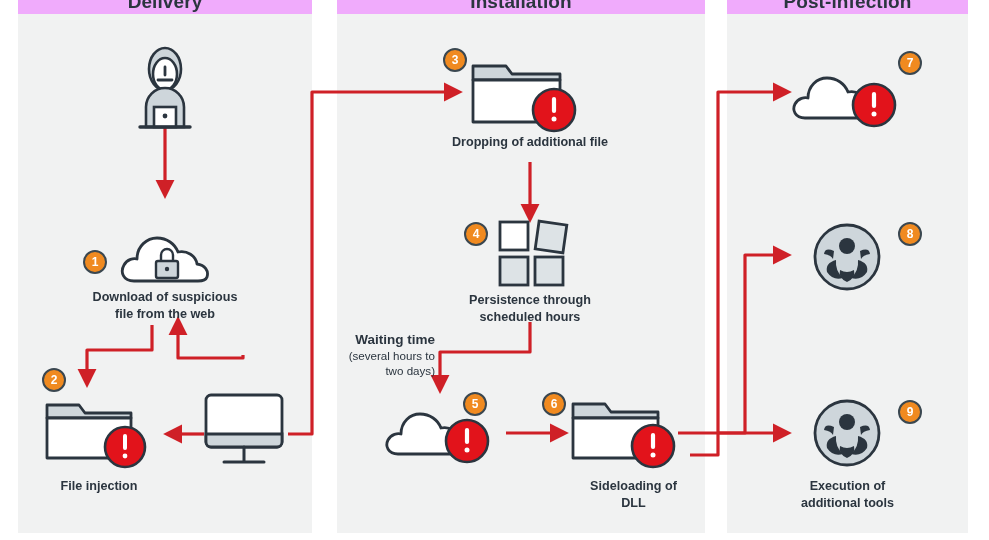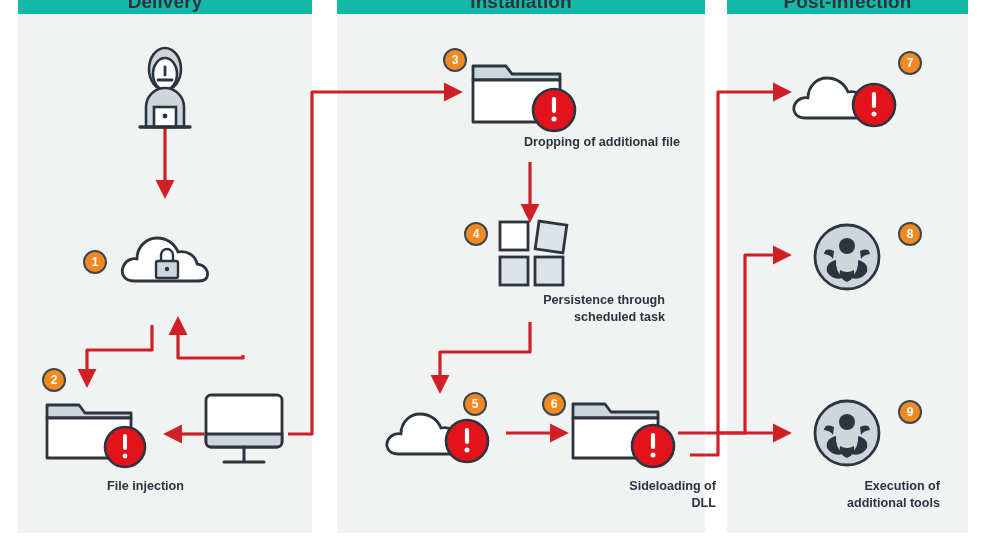--- a/index.html
+++ b/index.html
@@ -1,27 +1,27 @@
 <!DOCTYPE html>
 <html><head>
 <meta charset="utf-8">
 <style>
   html,body{margin:0;padding:0;background:#ffffff;}
   body{width:989px;height:540px;position:relative;overflow:hidden;
        font-family:"Liberation Sans","DejaVu Sans",sans-serif;color:#26323c;}
   #stage{position:absolute;left:0;top:0;width:989px;height:540px;}
 
   .col{position:absolute;background:#f1f2f2;}
-  .col-head{position:absolute;background:#14b8a6;}
+  .col-head{position:absolute;background:#f0abfc;}
   .col-title{position:absolute;width:100%;text-align:center;
              font-size:19px;font-weight:700;color:#2b353f;letter-spacing:.1px;
              top:-9px;}
 
   .node{position:absolute;}
-  .caption{position:absolute;text-align:right;font-size:12.6px;font-weight:700;
+  .caption{position:absolute;text-align:center;font-size:12.6px;font-weight:700;
            line-height:17px;color:#2b353f;}
   .badge{position:absolute;width:24px;height:24px;border-radius:50%;
          background:#f08a20;border:2px solid #3a4750;box-sizing:border-box;
          color:#ffffff;font-size:12px;font-weight:700;line-height:20px;
          text-align:center;}
   .wait{position:absolute;text-align:right;}
   .wait b{display:block;font-size:13.5px;font-weight:700;color:#2b353f;line-height:17px;}
   .wait span{display:block;font-size:11.6px;font-weight:400;color:#2b353f;line-height:15px;}
   svg{display:block;overflow:visible;}
   #wires{position:absolute;left:0;top:0;width:989px;height:540px;pointer-events:none;}
@@ -92,20 +92,24 @@
 
   <div class="node" style="left:118px;top:218px;">
     <svg width="95" height="70" viewBox="0 0 95 70">
       <path d="M16,63 C5,63 2,54 6,47 C9,41 16,40 19,41 C19,28 29,20 39,20 C49,20 57,26 60,34 C69,32 78,38 79,46 C87,47 91,53 89,59 C88,62 84,63 80,63 z" fill="#ffffff" stroke="#2b353f" stroke-width="2.8" stroke-linejoin="round"></path>
       <rect x="38" y="43" width="22" height="17" rx="2" fill="#ced6db" stroke="#2b353f" stroke-width="2.4"></rect>
       <path d="M43,43 L43,37 a6,6 0 0 1 12,0 L55,43" fill="none" stroke="#2b353f" stroke-width="2.4"></path>
       <circle cx="49" cy="51" r="2.2" fill="#2b353f"></circle>
     </svg>
   </div>
   <div class="badge" style="left:83px;top:250px;">1</div>
+  <div class="caption" style="left:35px;top:289px;width:260px;">
+    <span>Download of suspicious</span><br>
+    <span>file from the web</span>
+  </div>
 
   <div class="node" style="left:44px;top:395px;">
     <svg width="110" height="72" viewBox="0 0 110 72">
       <path d="M3,10 L35,10 L41,18 L87,18 L87,23 L3,23 z" fill="#ced6db" stroke="#2b353f" stroke-width="2.8" stroke-linejoin="round"></path>
       <path d="M3,23 L87,23 L87,63 L3,63 z" fill="#ffffff" stroke="#2b353f" stroke-width="2.8" stroke-linejoin="round"></path>
       <circle cx="81" cy="52" r="20" fill="#e2131b" stroke="#2b353f" stroke-width="2.6"></circle>
       <path d="M81,41 L81,53" stroke="#ffffff" stroke-width="4" stroke-linecap="round"></path>
       <circle cx="81" cy="61" r="2.4" fill="#ffffff"></circle>
     </svg>
   </div>
@@ -140,23 +144,28 @@
     <svg width="70" height="72" viewBox="0 0 70 72">
       <rect x="3" y="6" width="28" height="28" fill="#ffffff" stroke="#2b353f" stroke-width="2.8"></rect>
       <rect x="40" y="7" width="28" height="28" fill="#dde3e6" stroke="#2b353f" stroke-width="2.8" transform="rotate(8 54 21)"></rect>
       <rect x="3" y="41" width="28" height="28" fill="#dde3e6" stroke="#2b353f" stroke-width="2.8"></rect>
       <rect x="38" y="41" width="28" height="28" fill="#dde3e6" stroke="#2b353f" stroke-width="2.8"></rect>
     </svg>
   </div>
   <div class="badge" style="left:464px;top:222px;">4</div>
   <div class="caption" style="left:395px;top:292px;width:270px;">
     <span>Persistence through</span><br>
-    <span>scheduled task</span>
-  </div>
-
+    <span>scheduled hours</span>
+  </div>
+
+  <div class="wait" style="left:320px;top:331px;width:115px;">
+    <b>Waiting time</b>
+    <span>(several hours to</span>
+    <span>two days)</span>
+  </div>
 
   <div class="node" style="left:383px;top:396px;">
     <svg width="110" height="70" viewBox="0 0 110 70">
       <path d="M15,58 C5,58 2,50 5,44 C8,38 15,37 18,38 C18,26 27,18 37,18 C47,18 55,24 58,32 C67,30 75,36 76,43 C84,44 88,50 86,55 C85,57 82,58 78,58 z" fill="#ffffff" stroke="#2b353f" stroke-width="2.8" stroke-linejoin="round"></path>
       <circle cx="84" cy="45" r="21" fill="#e2131b" stroke="#2b353f" stroke-width="2.6"></circle>
       <path d="M84,34 L84,46" stroke="#ffffff" stroke-width="4.2" stroke-linecap="round"></path>
       <circle cx="84" cy="54" r="2.5" fill="#ffffff"></circle>
     </svg>
   </div>
   <div class="badge" style="left:463px;top:392px;">5</div>

